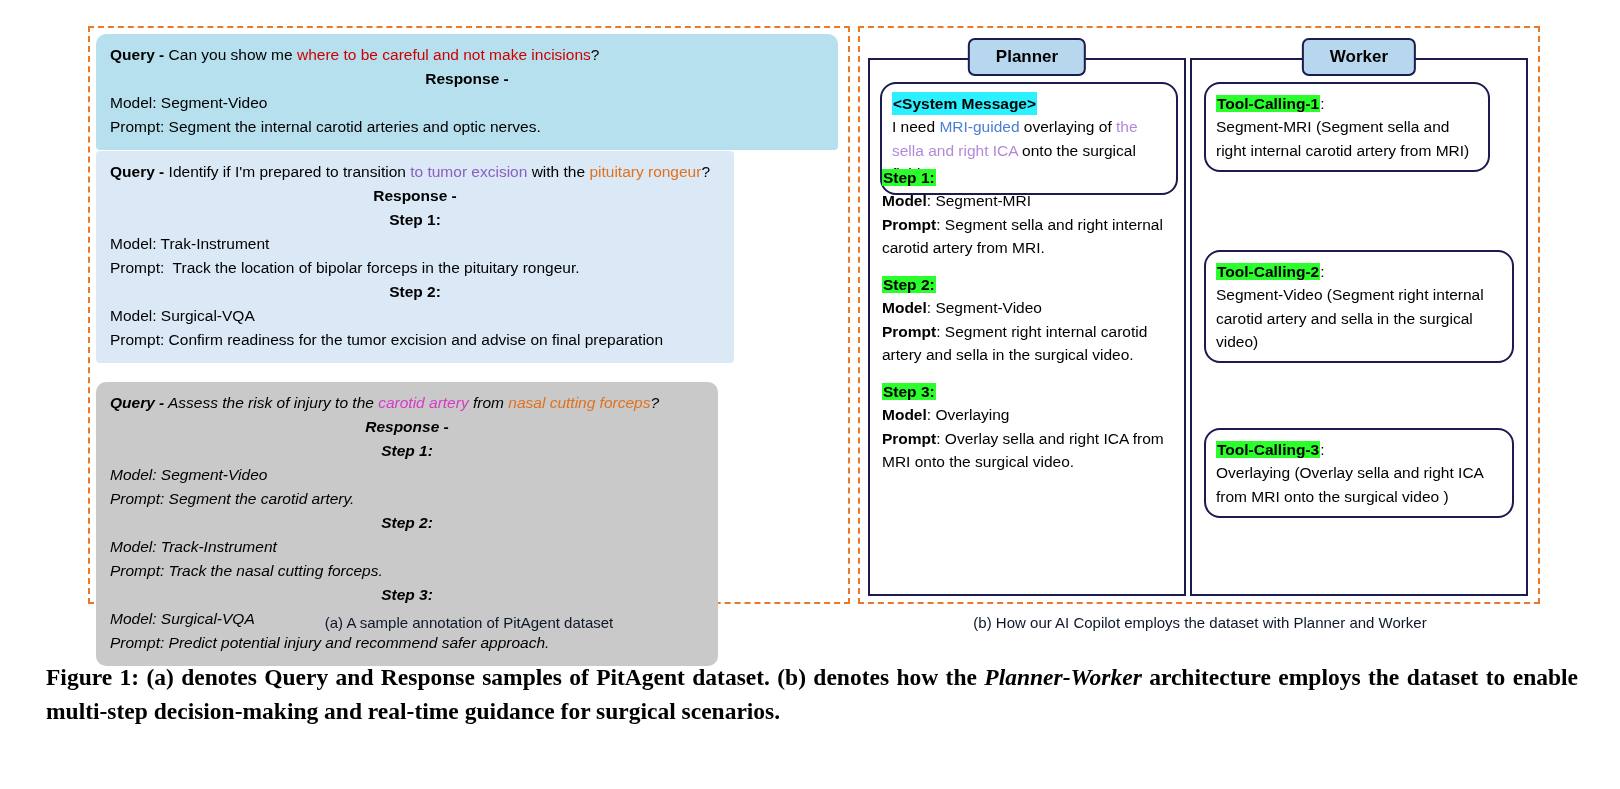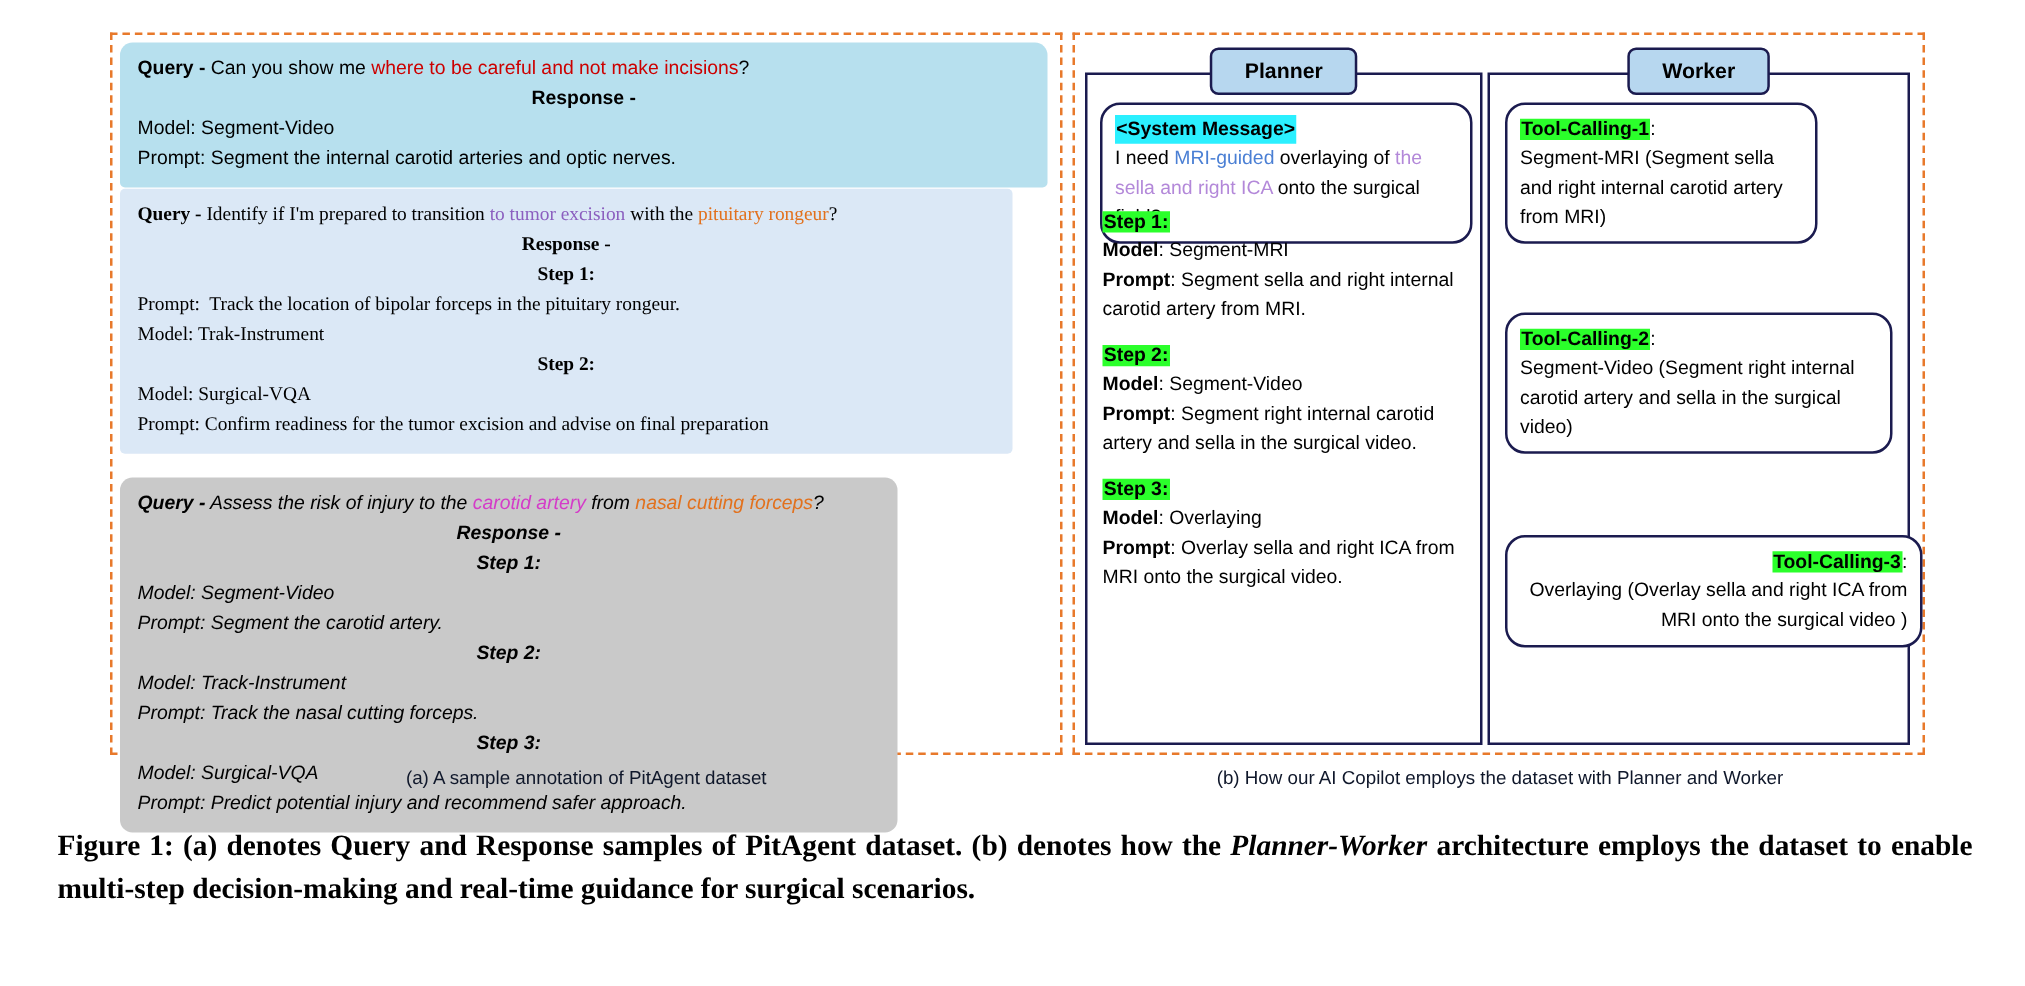--- a/index.html
+++ b/index.html
@@ -45,23 +45,22 @@
     line-height: 1.55;
   }
   .bubble.b1 {
     background: #b7e0ee;
     border-radius: 10px 10px 4px 4px;
     width: 742px;
   }
   .bubble.b2 {
     background: #dbe8f6;
     border-radius: 4px;
-    width: 714px;
+    width: 638px;
     margin-top: 1px;
-    font-family: Liberation Serif, serif;
   }
   .bubble.b3 {
     background: #c9c9c9;
     border-radius: 10px;
     width: 622px;
     margin-top: 19px;
     font-style: italic;
   }
   .bold { font-weight: bold; text-align: center; }
   .ln { display: block; white-space: pre-wrap; }
@@ -189,22 +188,22 @@
         <span class="ln"><span class="bold">Query -</span> <span>Can you show me </span><span class="c-red">where to be careful and not make incisions</span><span>?</span></span>
         <span class="ln bold">Response -</span>
         <span class="ln">Model: Segment-Video</span>
         <span class="ln">Prompt: Segment the internal carotid arteries and optic nerves.</span>
       </div>
 
       <div class="bubble b2">
         <span class="ln"><span class="bold">Query -</span> <span>Identify if I'm prepared to transition </span><span class="c-purple">to tumor excision</span><span> with the </span><span class="c-orange">pituitary rongeur</span><span>?</span></span>
         <span class="ln bold">Response -</span>
         <span class="ln bold">Step 1:</span>
+        <span class="ln">Model: Trak-Instrument</span>
         <span class="ln">Prompt:  Track the location of bipolar forceps in the pituitary rongeur.</span>
-        <span class="ln">Model: Trak-Instrument</span>
         <span class="ln bold">Step 2:</span>
         <span class="ln">Model: Surgical-VQA</span>
         <span class="ln">Prompt: Confirm readiness for the tumor excision and advise on final preparation</span>
       </div>
 
       <div class="bubble b3">
         <span class="ln"><span class="bold">Query -</span> <span>Assess the risk of injury to the </span><span class="c-magenta">carotid artery</span><span> from </span><span class="c-orange">nasal cutting forceps</span><span>?</span></span>
         <span class="ln bold">Response -</span>
         <span class="ln bold">Step 1:</span>
         <span class="ln">Model: Segment-Video</span>
@@ -247,31 +246,31 @@
           <span class="ln"><span class="hl-green">Step 3:</span></span>
           <span class="ln"><span class="bold">Model</span><span>: Overlaying</span></span>
           <span class="ln"><span class="bold">Prompt</span><span>: Overlay sella and right ICA from MRI onto the surgical video.</span></span>
         </div>
       </div>
     </div>
 
     <div class="col col-worker">
       <div class="col-head">Worker</div>
 
-      <div class="rounded-box" style="left:12px; top:22px; width:250px;">
+      <div class="rounded-box" style="left:12px; top:22px; width:286px;">
         <span class="ln"><span class="hl-green">Tool-Calling-1</span><span>:</span></span>
         <div>Segment-MRI (Segment sella and right internal carotid artery from MRI)</div>
       </div>
 
       <div class="rounded-box" style="left:12px; top:190px; width:310px;">
         <span class="ln"><span class="hl-green">Tool-Calling-2</span><span>:</span></span>
         <div>Segment-Video (Segment right internal carotid artery and sella in the surgical video)</div>
       </div>
 
-      <div class="rounded-box" style="left:12px; top:368px; width:334px;text-align:right;">
+      <div class="rounded-box" style="left:12px; top:368px; width:310px;">
         <span class="ln"><span class="hl-green">Tool-Calling-3</span><span>:</span></span>
         <div>Overlaying (Overlay sella and right ICA from MRI onto the surgical video )</div>
       </div>
     </div>
 
   </div>
 
   <div class="caption caption-b">(b) How our AI Copilot employs the dataset with Planner and Worker</div>
 
   <div class="fig-caption"><span>Figure 1: (a) denotes Query and Response samples of PitAgent dataset. (b) denotes how the </span><i>Planner-Worker</i><span> architecture employs the dataset to enable multi-step decision-making and real-time guidance for surgical scenarios.</span></div>

